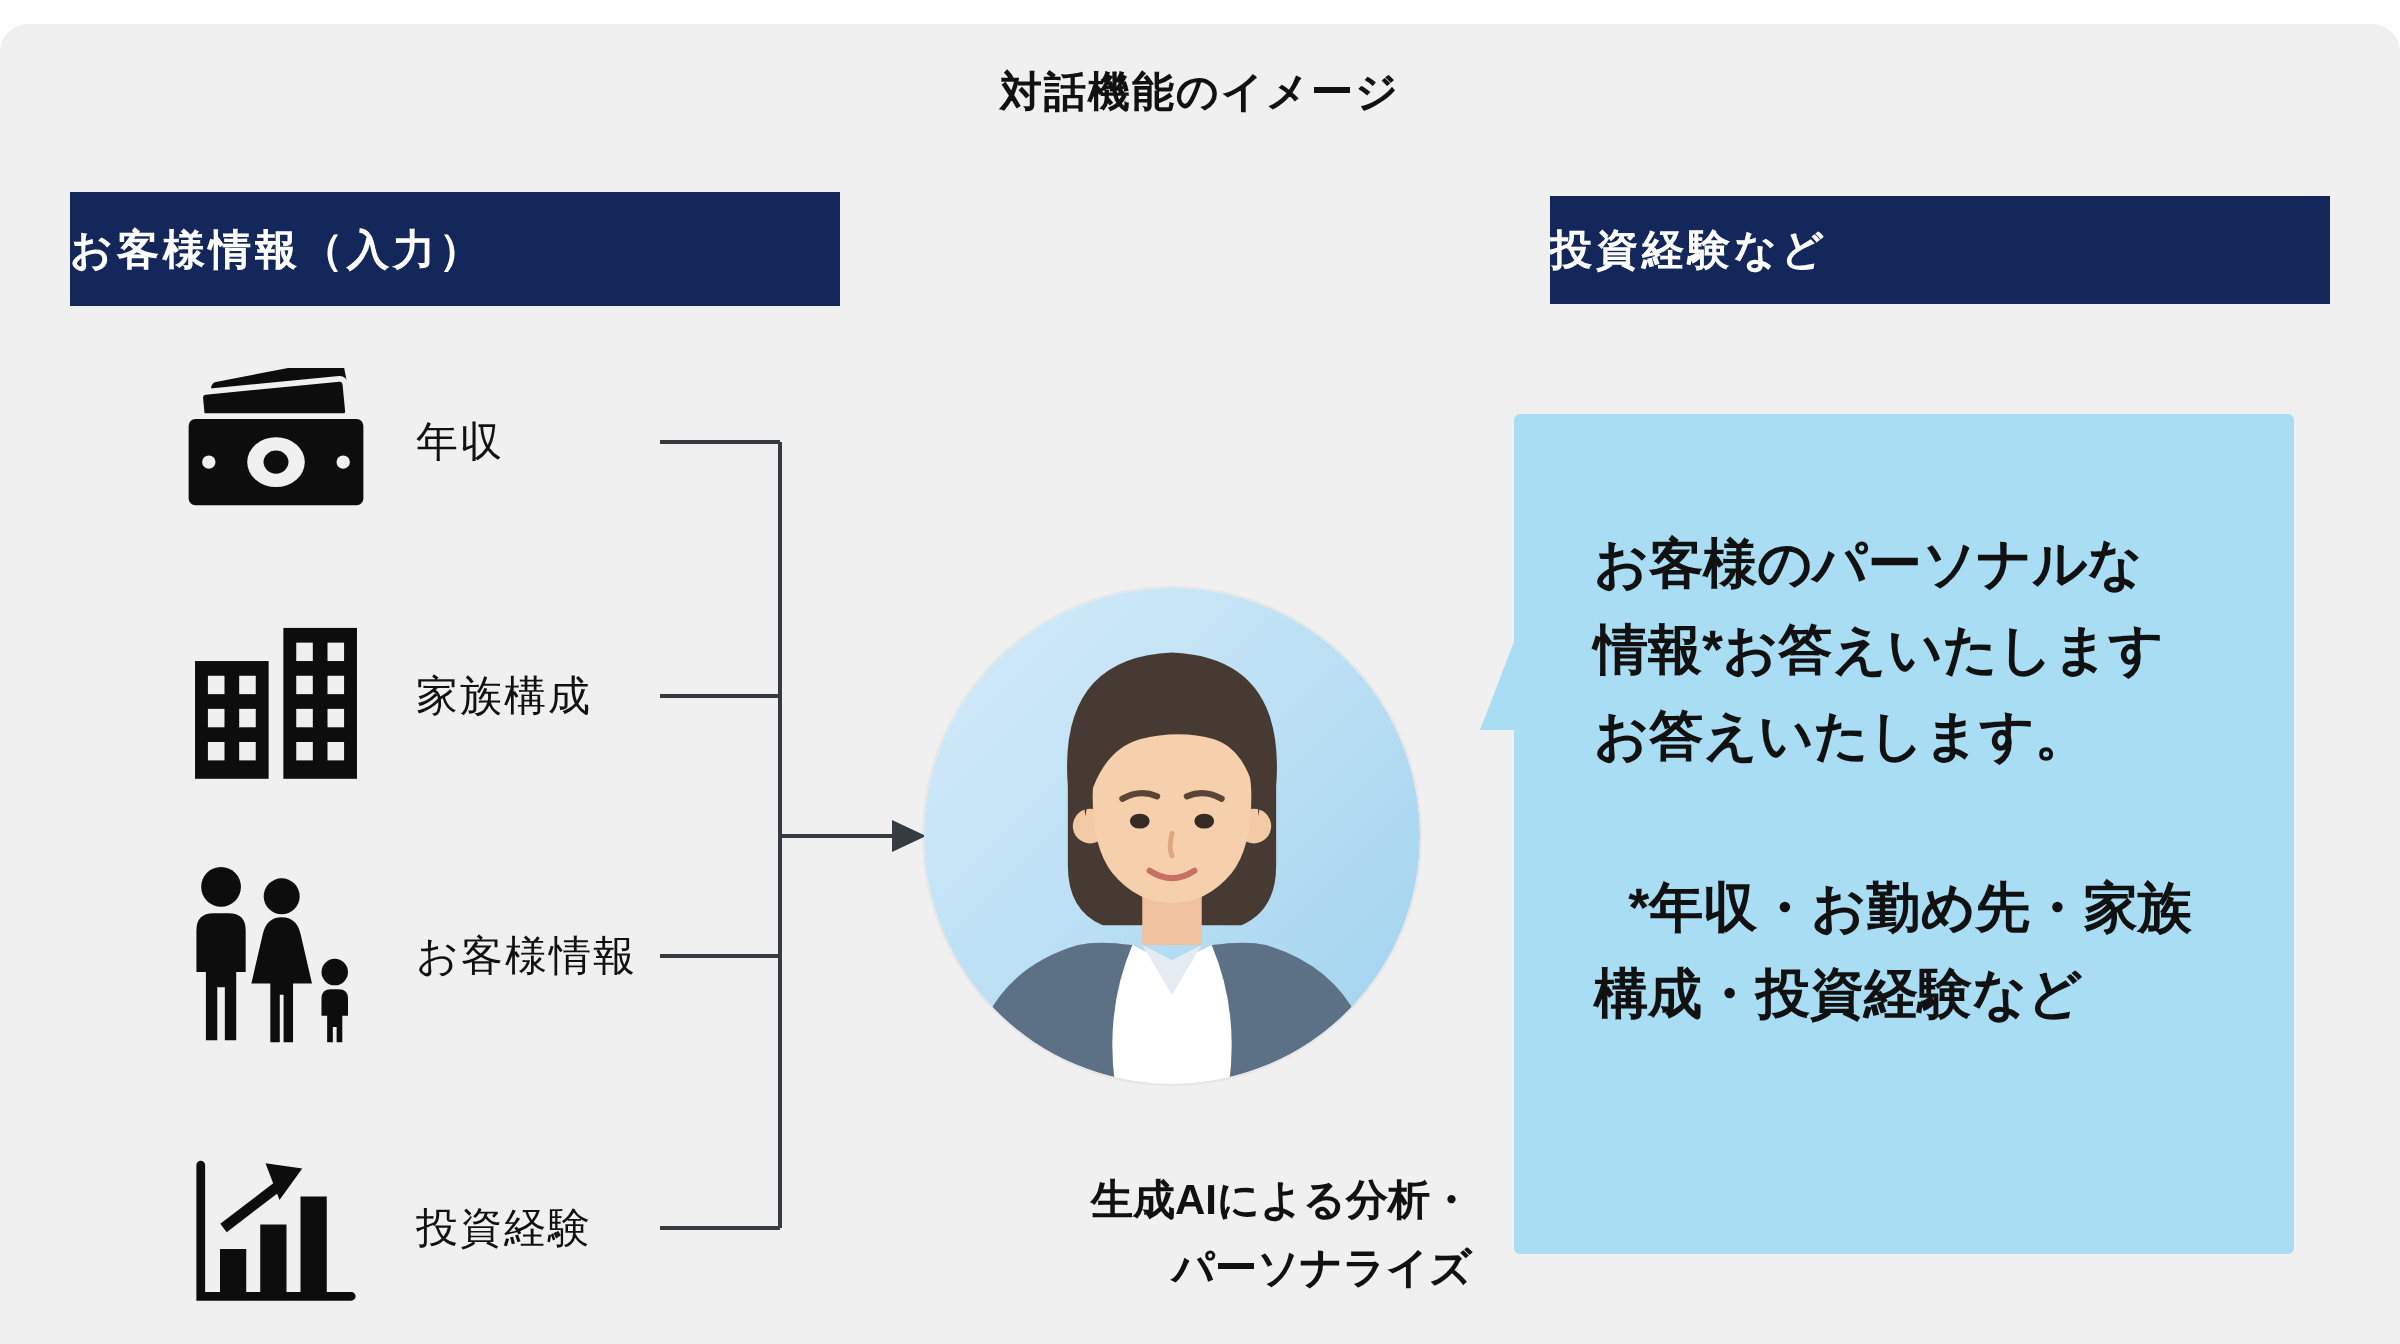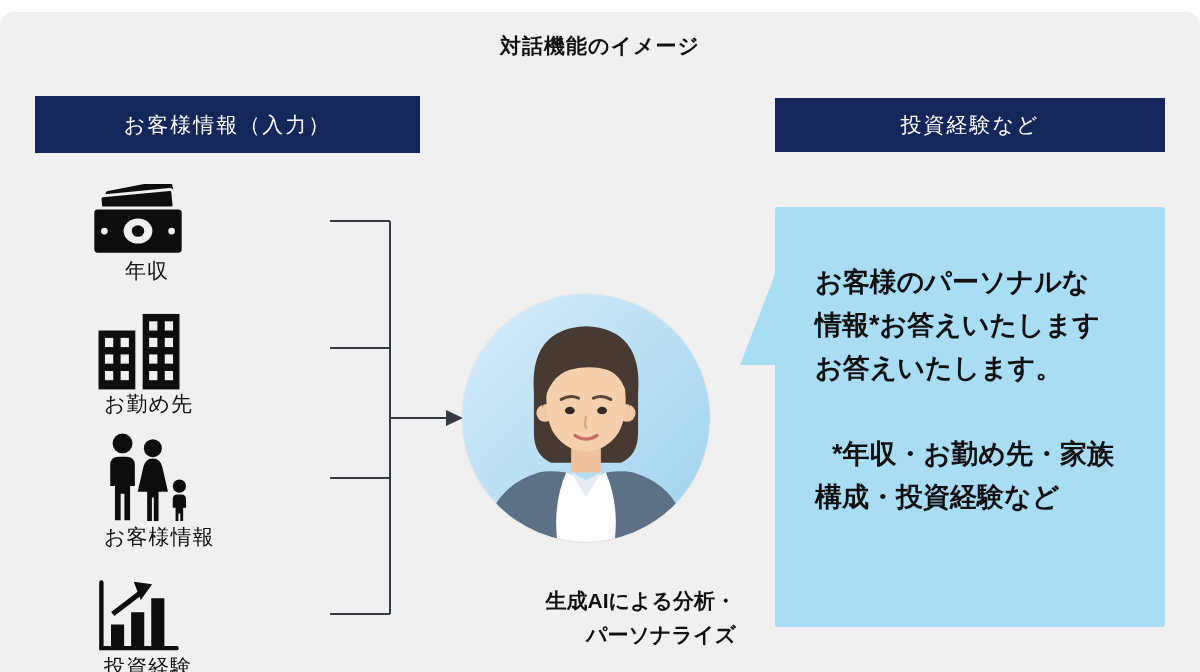--- a/index.html
+++ b/index.html
@@ -1,34 +1,34 @@
 <!DOCTYPE html>
 <html style="--navy: #14275b; --bubble: #a9ddf3; --bg: #f0f0f0; --line: #363a41;"><head>
 <meta charset="utf-8">
 <style>
   :root { --navy:#14275b; --bubble:#a9ddf3; --bg:#f0f0f0; --line:#363a41; }
   * { margin:0; padding:0; box-sizing:border-box; }
   html,body { background:#ffffff; }
   body { font-family:"Liberation Sans","DejaVu Sans",sans-serif; color:#111; }
   .canvas { position:relative; width:1200px; height:672px; background:var(--bg); border-radius:14px; overflow:hidden;margin-top:12px; }
   .title { position:absolute; top:20px; left:0; width:100%; text-align:center; font-size:21px; font-weight:700; letter-spacing:1px; }
-  .panel-header { position:absolute; background:var(--navy); color:#ffffff; font-weight:400; font-size:21px;
-                  display:flex; align-items:center; justify-content:center; letter-spacing:2px; }
+  .panel-header { position:absolute; background:var(--navy); color:#ffffff; font-weight:700; font-size:21px;
+                  display:flex; align-items:center; justify-content:flex-start; letter-spacing:2px; }
   .panel-header.left  { left:35px;  top:84px; width:385px; height:57px; }
   .panel-header.right { left:775px; top:86px; width:390px; height:54px; }
-  .input-item { position:absolute; left:86px; display:flex; align-items:center;flex-direction:column; }
+  .input-item { position:absolute; left:86px; display:flex; align-items:center; }
   .icon-box { width:104px; display:flex; align-items:center; justify-content:center; }
   .item-label { margin-left:18px; font-size:21px; letter-spacing:1px; white-space:nowrap; font-weight:500; }
   .connectors { position:absolute; left:0; top:0; pointer-events:none; }
   .connectors .wire { stroke:var(--line); stroke-width:2; fill:none; }
   .connectors .head { fill:var(--line); }
   .avatar { position:absolute; left:462px; top:282px; width:248px; height:248px; border-radius:50%; overflow:hidden;
             box-shadow:0 0 0 1px rgba(0,0,0,0.04); }
   .caption { position:absolute; left:436px; top:572px; width:300px; text-align:right; font-size:21px; font-weight:700; line-height:1.62; }
-  .bubble { position:absolute; left:775px; top:195px; width:390px; height:420px; background:var(--bubble);
+  .bubble { position:absolute; left:757px; top:195px; width:390px; height:420px; background:var(--bubble);
             border-radius:3px; padding:54px 34px 0 40px; }
   .bubble .line { font-size:27px; font-weight:700; line-height:1.6; white-space:nowrap; }
   .bubble .para2 { margin-top:42px;text-align:center; }
   .bubble-tail { position:absolute; left:740px; top:257px; }
   .bubble-tail polygon { fill:var(--bubble); }
   .ic { display:block; }
 </style>
 </head>
 <body>
 
@@ -73,21 +73,21 @@
         <rect x="61" y="16" width="9" height="10" fill="#f0f0f0"></rect>
           <rect x="78" y="16" width="9" height="10" fill="#f0f0f0"></rect>
         <rect x="61" y="34" width="9" height="10" fill="#f0f0f0"></rect>
           <rect x="78" y="34" width="9" height="10" fill="#f0f0f0"></rect>
         <rect x="61" y="52" width="9" height="10" fill="#f0f0f0"></rect>
           <rect x="78" y="52" width="9" height="10" fill="#f0f0f0"></rect>
         <rect x="61" y="70" width="9" height="10" fill="#f0f0f0"></rect>
           <rect x="78" y="70" width="9" height="10" fill="#f0f0f0"></rect>
       </svg>
     </span>
-    <span class="item-label">お勤め先</span>
+    <span class="item-label">家族構成</span>
   </div>
 
   <div class="input-item" style="top:421px;">
     <span class="icon-box">
       <svg class="ic" viewBox="0 0 100 95" width="98" height="90" aria-hidden="true">
         <circle cx="21" cy="11" r="10.5" fill="#0d0d0d"></circle>
         <path d="M8 56 L8 34 Q8 25 17 25 L25 25 Q34 25 34 34 L34 56 L29 56 L29 92 L23 92 L23 64 L19 64 L19 92 L13 92 L13 56 Z" fill="#0d0d0d"></path>
         <circle cx="53" cy="16" r="9.5" fill="#0d0d0d"></circle>
         <path d="M53 27 Q61 27 63 36 L69 62 L59 62 L59 93 L54 93 L54 68 L52 68 L52 93 L47 93 L47 62 L37 62 L43 36 Q45 27 53 27 Z" fill="#0d0d0d"></path>
         <circle cx="81" cy="56" r="7" fill="#0d0d0d"></circle>

